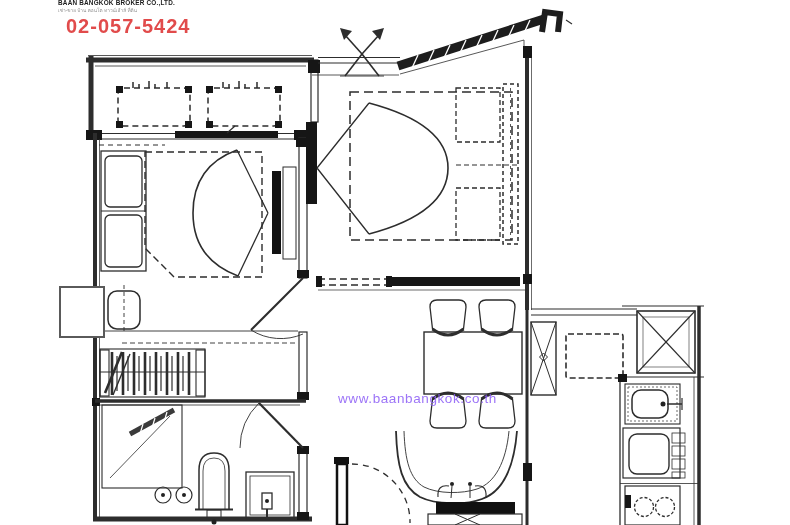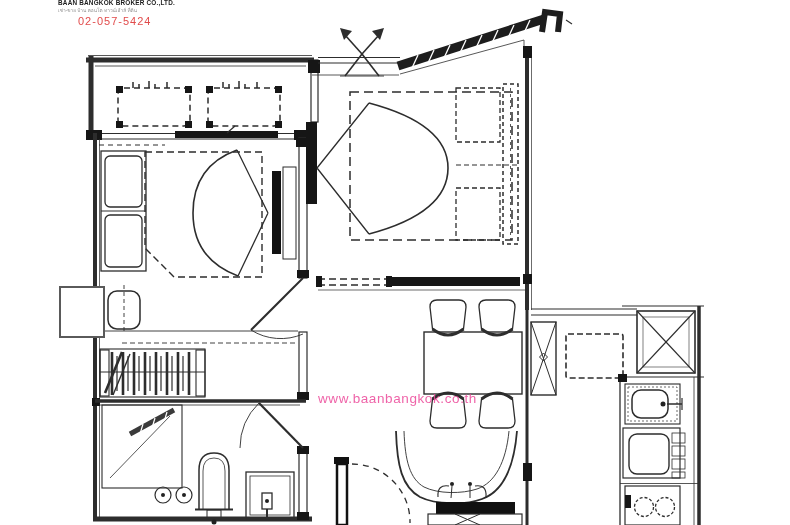--- a/index.html
+++ b/index.html
@@ -2,22 +2,22 @@
 <html><head>
 <meta charset="utf-8">
 <style>
   html,body{margin:0;padding:0;background:#ffffff;}
   .stage{position:relative;width:790px;height:525px;background:#ffffff;overflow:hidden;
          font-family:"Liberation Sans",sans-serif;}
   .stage svg{position:absolute;left:0;top:0;}
   .logo-block{position:absolute;left:58px;top:0px;width:200px;line-height:1.05;}
   .company{font-size:6.4px;font-weight:bold;color:#1c1c1c;letter-spacing:.2px;white-space:nowrap;}
   .subtitle{font-size:4.8px;color:#8d8d8d;white-space:nowrap;margin-top:1px;}
-  .phone{font-size:11px;font-weight:normal;color:#e14b4b;letter-spacing:1px;margin-top:3px;margin-left:20px;white-space:nowrap;}
-  .watermark{position:absolute;left:318px;top:391px;font-size:13.5px;color:#ec4899;
+  .phone{font-size:20px;font-weight:bold;color:#e14b4b;letter-spacing:1px;margin-top:3px;margin-left:8px;white-space:nowrap;}
+  .watermark{position:absolute;left:338px;top:391px;font-size:13.5px;color:#8b5cf6;
              letter-spacing:.6px;opacity:.85;white-space:nowrap;}
   
   .ln{stroke:#2d2d2d;fill:none;}
 </style>
 </head>
 <body>
 
 <div class="stage">
 
 <svg width="790" height="525" viewBox="0 0 790 525">

